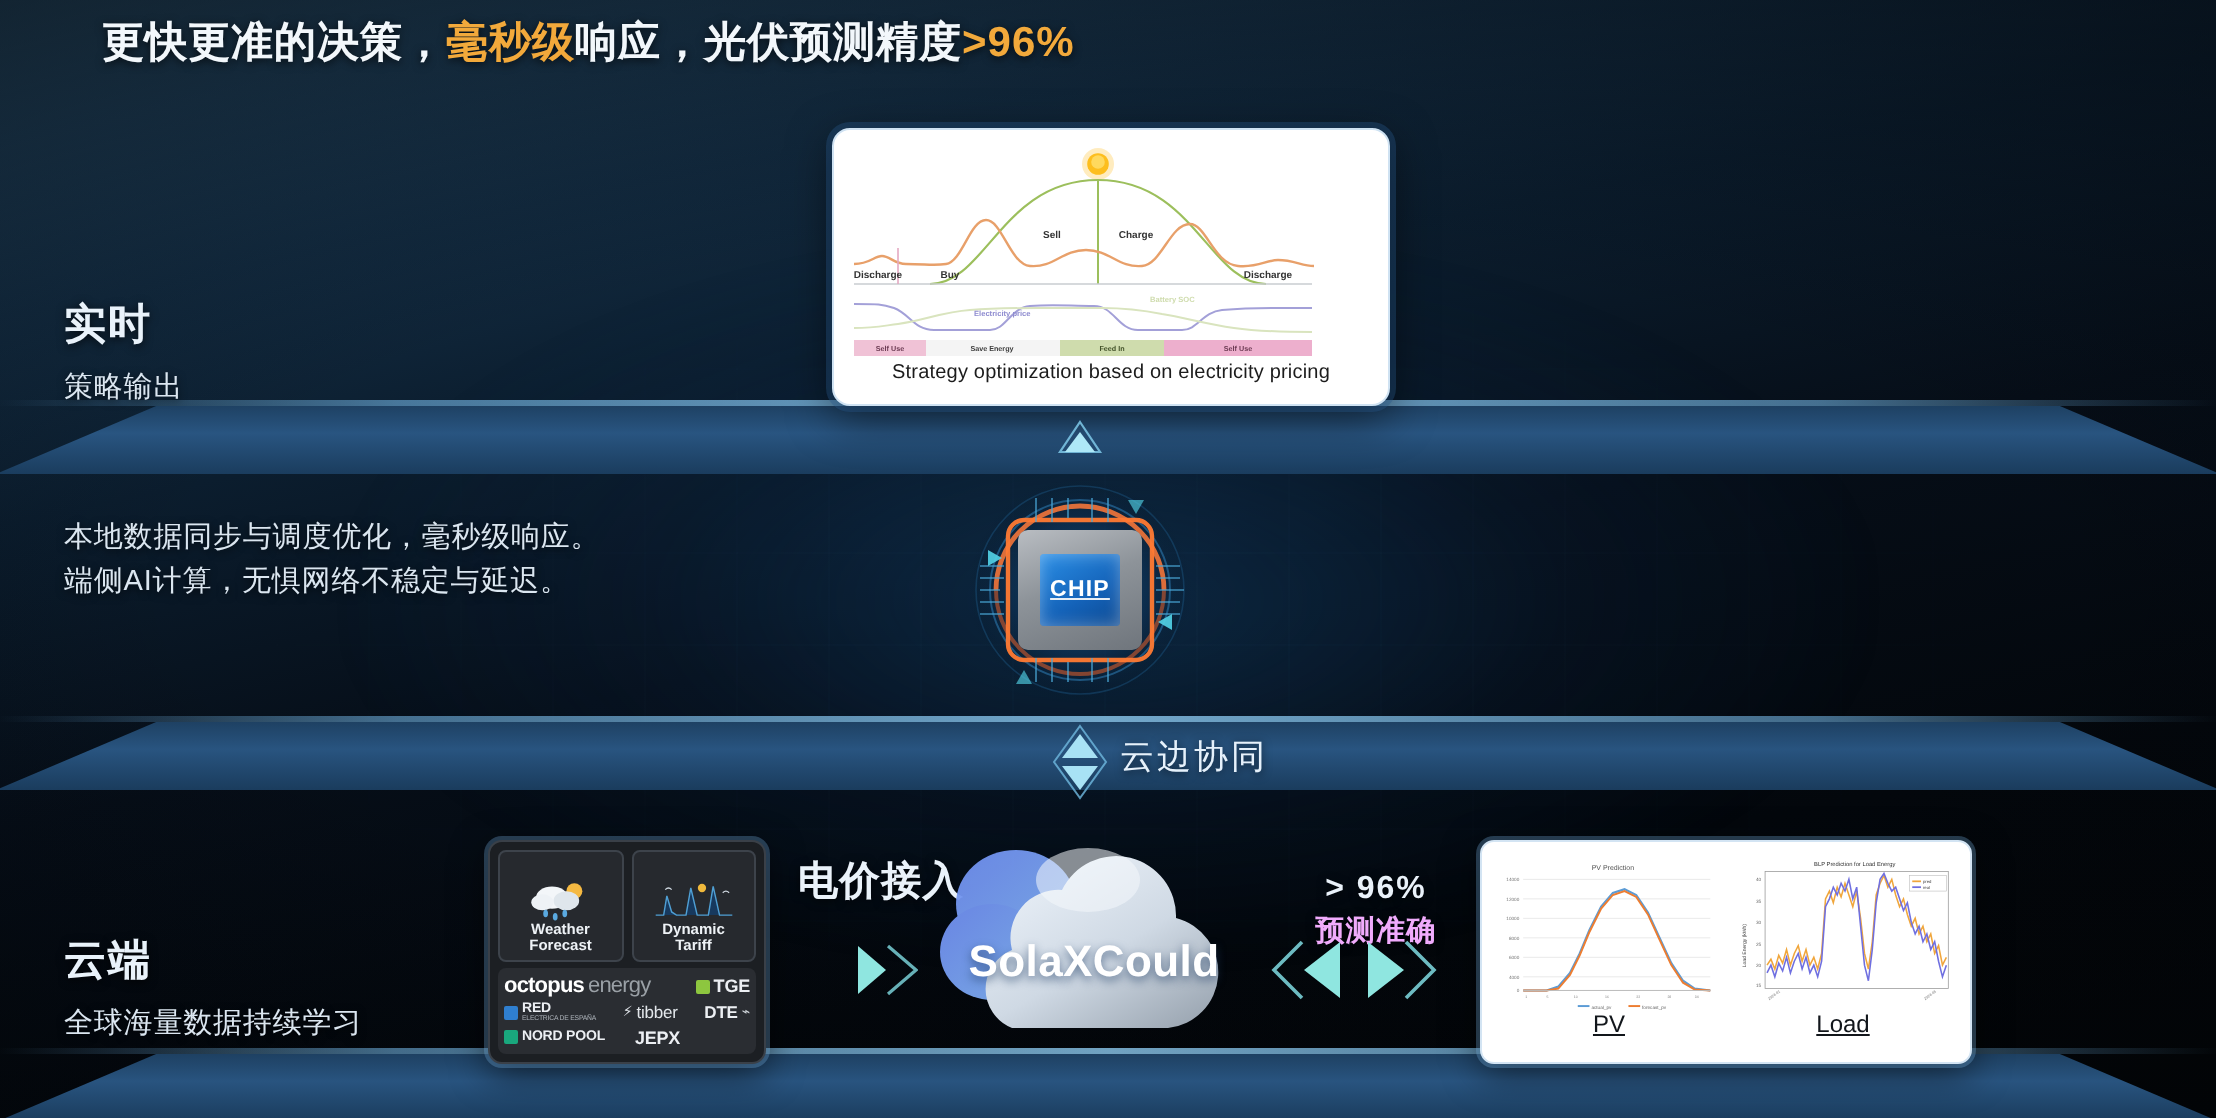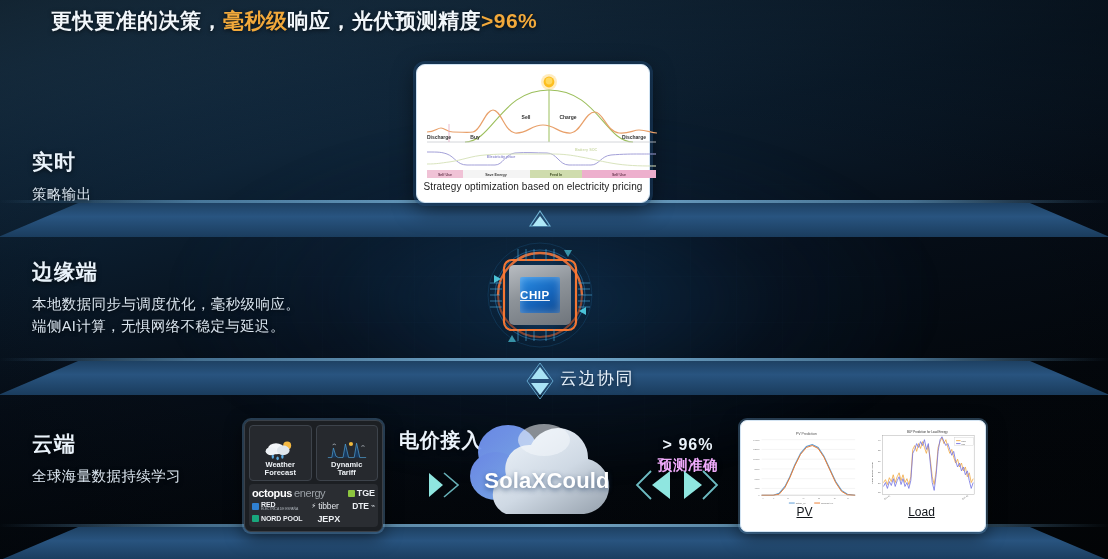--- a/index.html
+++ b/index.html
@@ -68,25 +68,25 @@
   .sec-title {
     font-size:21px; font-weight:700; color:#e9f2fa; letter-spacing:1px;
     text-shadow:0 1px 5px rgba(0,0,0,.75); margin-bottom:7px;
   }
   .sec-sub {
     font-size:14.5px; color:#dbe6f0; line-height:1.55; letter-spacing:.4px;
     text-shadow:0 1px 4px rgba(0,0,0,.75);
   }
   #label-realtime { top:148px; }
   #label-edge     { top:258px; }
-  #label-cloud    { top:430px; }
+  #label-cloud    { top:466px; }
 
   
   #card-strategy {
-    position:absolute; left:416px; top:64px; width:234px; height:139px;
+    position:absolute; left:416px; top:64px; width:279px; height:139px;
     background:#fff; border-radius:9px;
     border:1px solid #cfe2f2;
     box-shadow:0 0 0 3px rgba(40,90,140,.35), 0 6px 22px rgba(0,0,0,.55);
     padding:5px 6px 13px 6px;
   }
   #strategy-svg { display:block; width:237px; height:110px; }
   #strategy-caption {
     text-align:center; font-size:10px; color:#1c1c1c; margin-top:1px;
     font-family:"Liberation Sans",sans-serif; letter-spacing:.1px;
   }
@@ -97,21 +97,21 @@
   #chip-core {
     position:absolute; left:37px; top:30px; width:62px; height:60px;
     border-radius:5px;
     background:linear-gradient(160deg,#b9bdc2,#8d9399 45%,#6f757c);
     box-shadow:0 0 0 4px rgba(238,120,50,.0);
     display:flex; align-items:center; justify-content:center;
   }
   #chip-die {
     width:40px; height:36px; border-radius:2px;
     background:linear-gradient(150deg,#2b8fe6,#1462b8 60%,#0d4a92);
-    display:flex; align-items:center; justify-content:flex-start;
+    display:flex; align-items:center; justify-content:center;
     box-shadow:inset 0 0 8px rgba(255,255,255,.35);
     text-decoration:underline;
   }
   #chip-die span { font-size:11.5px; font-weight:700; color:#fff; letter-spacing:.6px; }
 
   
   .arrow-up-top { position:absolute; left:528px; top:210px; width:24px; height:18px; }
   #cloud-edge-arrows { position:absolute; left:526px; top:362px; width:28px; height:38px; }
   #cloud-edge-text {
     position:absolute; left:560px; top:367px; font-size:17px; font-weight:400;
@@ -209,21 +209,20 @@
   </div>
 
   <div id="headline"><span>更快更准的决策，</span><span class="hl">毫秒级</span><span>响应，光伏预测精度</span><span class="hl">&gt;96%</span></div>
 
   <div class="sec-label" id="label-realtime">
     <div class="sec-title">实时</div>
     <div class="sec-sub">策略输出</div>
   </div>
 
   <div class="sec-label" id="label-edge">
-    <div class="sec-title">边缘端</div>
     <div class="sec-sub">本地数据同步与调度优化，毫秒级响应。</div>
     <div class="sec-sub">端侧AI计算，无惧网络不稳定与延迟。</div>
   </div>
 
   <div class="sec-label" id="label-cloud">
     <div class="sec-title">云端</div>
     <div class="sec-sub">全球海量数据持续学习</div>
   </div>
 
   <div id="card-strategy">

